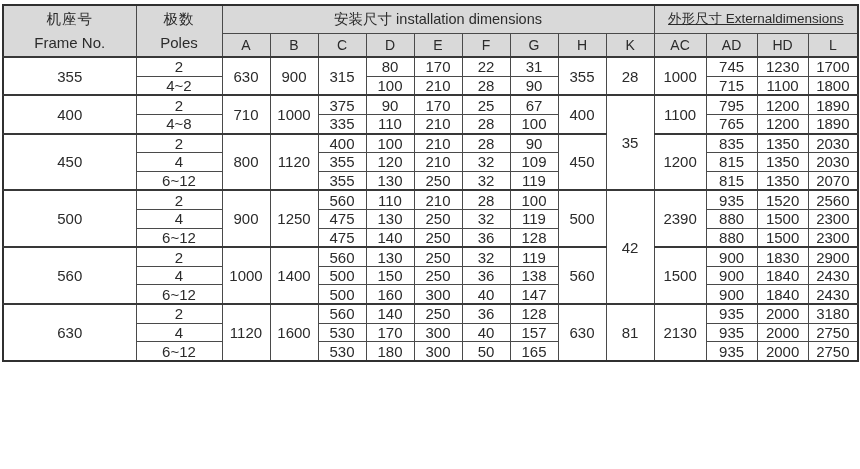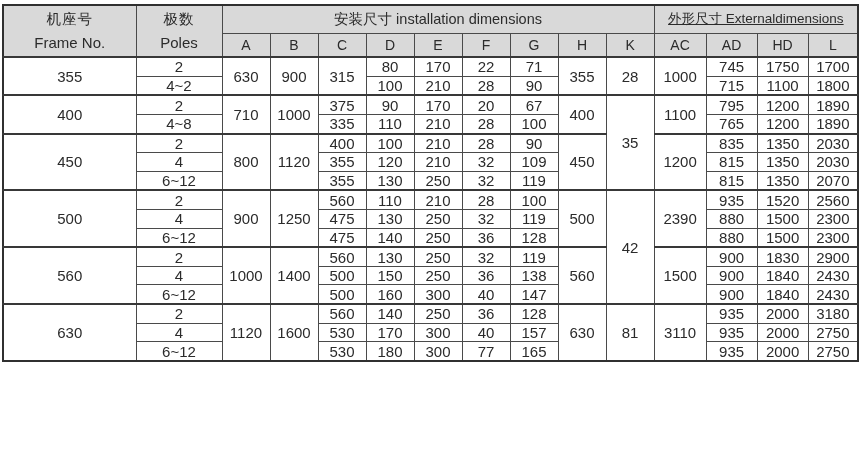--- a/index.html
+++ b/index.html
@@ -90,47 +90,47 @@
   <tbody id="table-body">
       <tr class="sec-start">
         <td rowspan="2">355</td>
         <td>2</td>
         <td rowspan="2">630</td>
         <td rowspan="2">900</td>
         <td rowspan="2">315</td>
         <td>80</td>
         <td>170</td>
         <td>22</td>
-        <td>71</td>
+        <td>31</td>
         <td rowspan="2">355</td>
         <td rowspan="2">28</td>
         <td rowspan="2">1000</td>
         <td>745</td>
-        <td>1750</td>
+        <td>1230</td>
         <td>1700</td>
       </tr>
       <tr>
         <td>4~2</td>
         <td>100</td>
         <td>210</td>
         <td>28</td>
         <td>90</td>
         <td>715</td>
         <td>1100</td>
         <td>1800</td>
       </tr>
       <tr class="sec-start">
         <td rowspan="2">400</td>
         <td>2</td>
         <td rowspan="2">710</td>
         <td rowspan="2">1000</td>
         <td>375</td>
         <td>90</td>
         <td>170</td>
-        <td>20</td>
+        <td>25</td>
         <td>67</td>
         <td rowspan="2">400</td>
         <td rowspan="5">35</td>
         <td rowspan="2">1100</td>
         <td>795</td>
         <td>1200</td>
         <td>1890</td>
       </tr>
       <tr>
         <td>4~8</td>
@@ -263,41 +263,41 @@
         <td>2</td>
         <td rowspan="3">1120</td>
         <td rowspan="3">1600</td>
         <td>560</td>
         <td>140</td>
         <td>250</td>
         <td>36</td>
         <td>128</td>
         <td rowspan="3">630</td>
         <td rowspan="3">81</td>
-        <td rowspan="3">3110</td>
+        <td rowspan="3">2130</td>
         <td>935</td>
         <td>2000</td>
         <td>3180</td>
       </tr>
       <tr>
         <td>4</td>
         <td>530</td>
         <td>170</td>
         <td>300</td>
         <td>40</td>
         <td>157</td>
         <td>935</td>
         <td>2000</td>
         <td>2750</td>
       </tr>
       <tr>
         <td>6~12</td>
         <td>530</td>
         <td>180</td>
         <td>300</td>
-        <td>77</td>
+        <td>50</td>
         <td>165</td>
         <td>935</td>
         <td>2000</td>
         <td>2750</td>
       </tr>
     </tbody>
 </table>
 
 </body></html>

